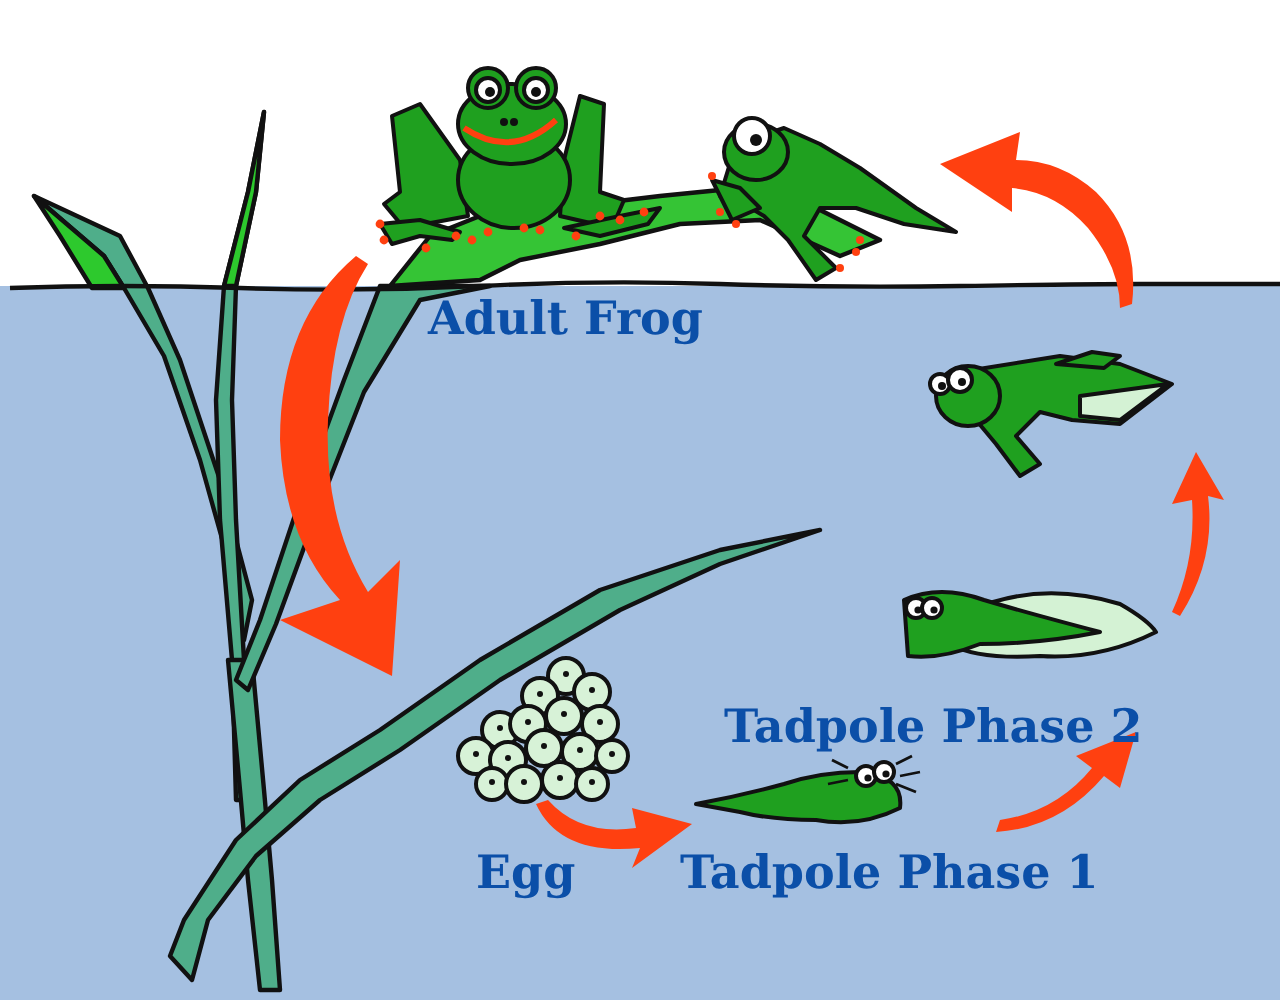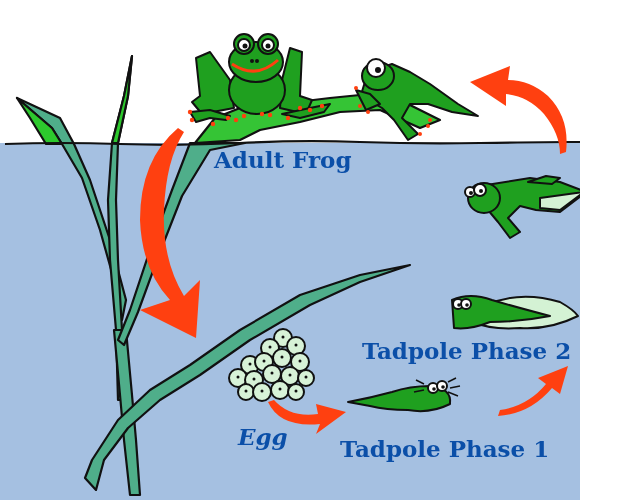--- a/index.html
+++ b/index.html
@@ -1,17 +1,17 @@
 <!DOCTYPE html>
 <html><head>
   <meta charset="utf-8">
   <style>
     html, body { margin: 0; padding: 0; }
     body { width: 640px; height: 500px; overflow: hidden; background: #ffffff; }
-    #stage { position: relative; width: 580px; height: 500px; overflow: hidden; }
+    #stage { position: relative; width: 640px; height: 500px; overflow: hidden; }
     #scene { position: absolute; left: 0; top: 0; }
     .label {
       position: absolute;
       font-family: "DejaVu Serif", "Liberation Serif", serif;
       font-weight: bold;
       color: #0b4fa8;
       white-space: nowrap;
       line-height: 1;
       letter-spacing: 0px;
     }
@@ -167,16 +167,16 @@
 
       <path d="M498,416 Q530,414 552,388 L560,394 L568,366 L538,378 L546,384 Q528,406 500,410 Z"></path>
 
       <path d="M590,308 Q608,280 604,248 L612,250 L598,226 L586,252 L596,250 Q598,280 586,306 Z"></path>
 
       <path d="M566,152 Q570,118 548,96 Q530,80 508,80 L510,66 L470,82 L506,106 L506,94 Q528,96 544,114 Q560,134 560,154 Z"></path>
     </g>
   </svg>
 
   <div class="label" style="left:214px; top:148px; font-size:23px;">Adult Frog</div>
-  <div class="label" style="left:362px; top:339px; font-size:23px;">Tadpole Phase 2</div>
-  <div class="label" style="left:340px; top:425px; font-size:23px;margin-top:12px;">Tadpole Phase 1</div>
-  <div class="label" style="left:238px; top:425px; font-size:23px;font-style:italic;">Egg</div>
+  <div class="label" style="left:362px; top:352px; font-size:23px;">Tadpole Phase 2</div>
+  <div class="label" style="left:340px; top:425px; font-size:23px;">Tadpole Phase 1</div>
+  <div class="label" style="left:238px; top:425px; font-size:23px;">Egg</div>
 </div>
 
 </body></html>

